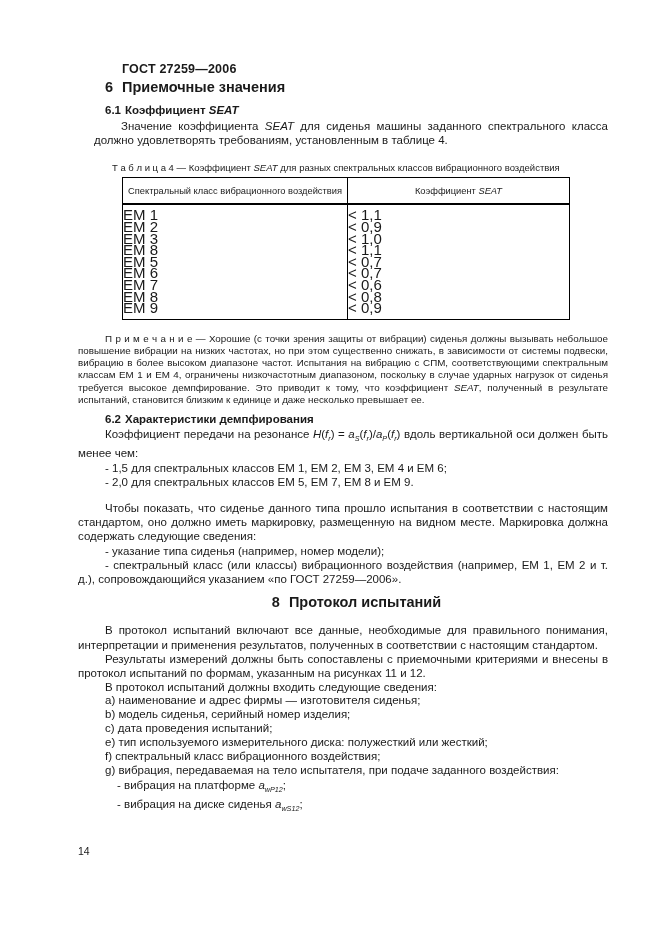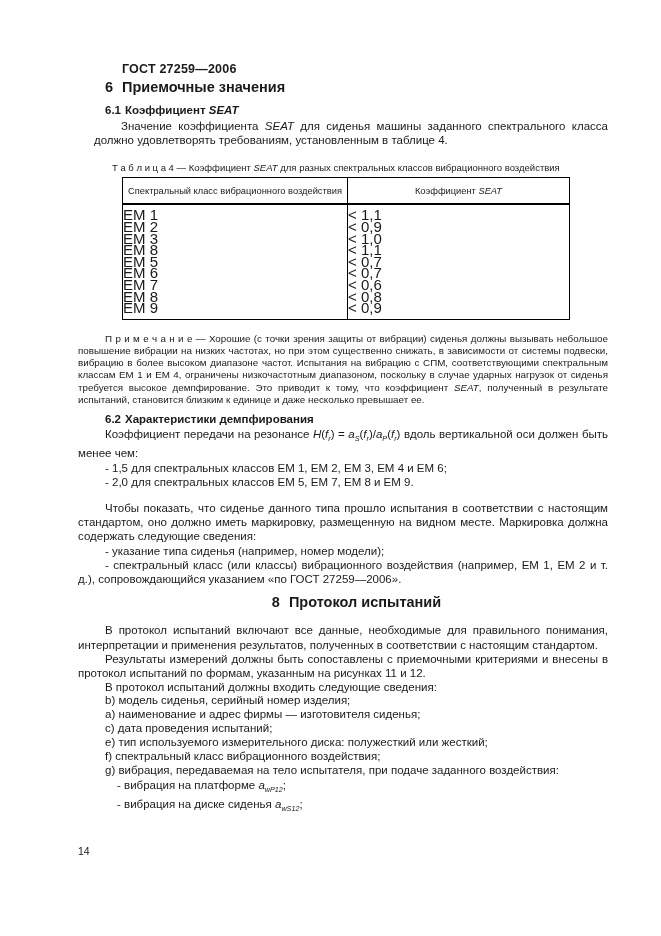--- a/index.html
+++ b/index.html
@@ -120,22 +120,22 @@
   <div class="dash-item">- спектральный класс (или классы) вибрационного воздействия (например, ЕМ 1, ЕМ 2 и т. д.), сопровождающийся указанием «по ГОСТ 27259—2006».</div>
 
   <div class="h1 h1-8">
     <span class="hnum">8</span><span>Протокол испытаний</span>
   </div>
 
   <p class="body-p p-8">В протокол испытаний включают все данные, необходимые для правильного понимания, интерпретации и применения результатов, полученных в соответствии с настоящим стандартом.</p>
   <p class="body-p p-8b">Результаты измерений должны быть сопоставлены с приемочными критериями и внесены в протокол испытаний по формам, указанным на рисунках 11 и 12.</p>
   <p class="body-p p-8c">В протокол испытаний должны входить следующие сведения:</p>
 
+  <div class="letter-item">a) наименование и адрес фирмы — изготовителя сиденья;</div>
   <div class="letter-item">b) модель сиденья, серийный номер изделия;</div>
-  <div class="letter-item">a) наименование и адрес фирмы — изготовителя сиденья;</div>
   <div class="letter-item">c) дата проведения испытаний;</div>
   <div class="letter-item">e) тип используемого измерительного диска: полужесткий или жесткий;</div>
   <div class="letter-item">f) спектральный класс вибрационного воздействия;</div>
   <div class="letter-item">g) вибрация, передаваемая на тело испытателя, при подаче заданного воздействия:</div>
 
   <div class="sub-item"><span>- вибрация на платформе </span><i>a</i><sub>wP12</sub><span>;</span></div>
   <div class="sub-item"><span>- вибрация на диске сиденья </span><i>a</i><sub>wS12</sub><span>;</span></div>
 
   <div class="page-num">14</div>
 

